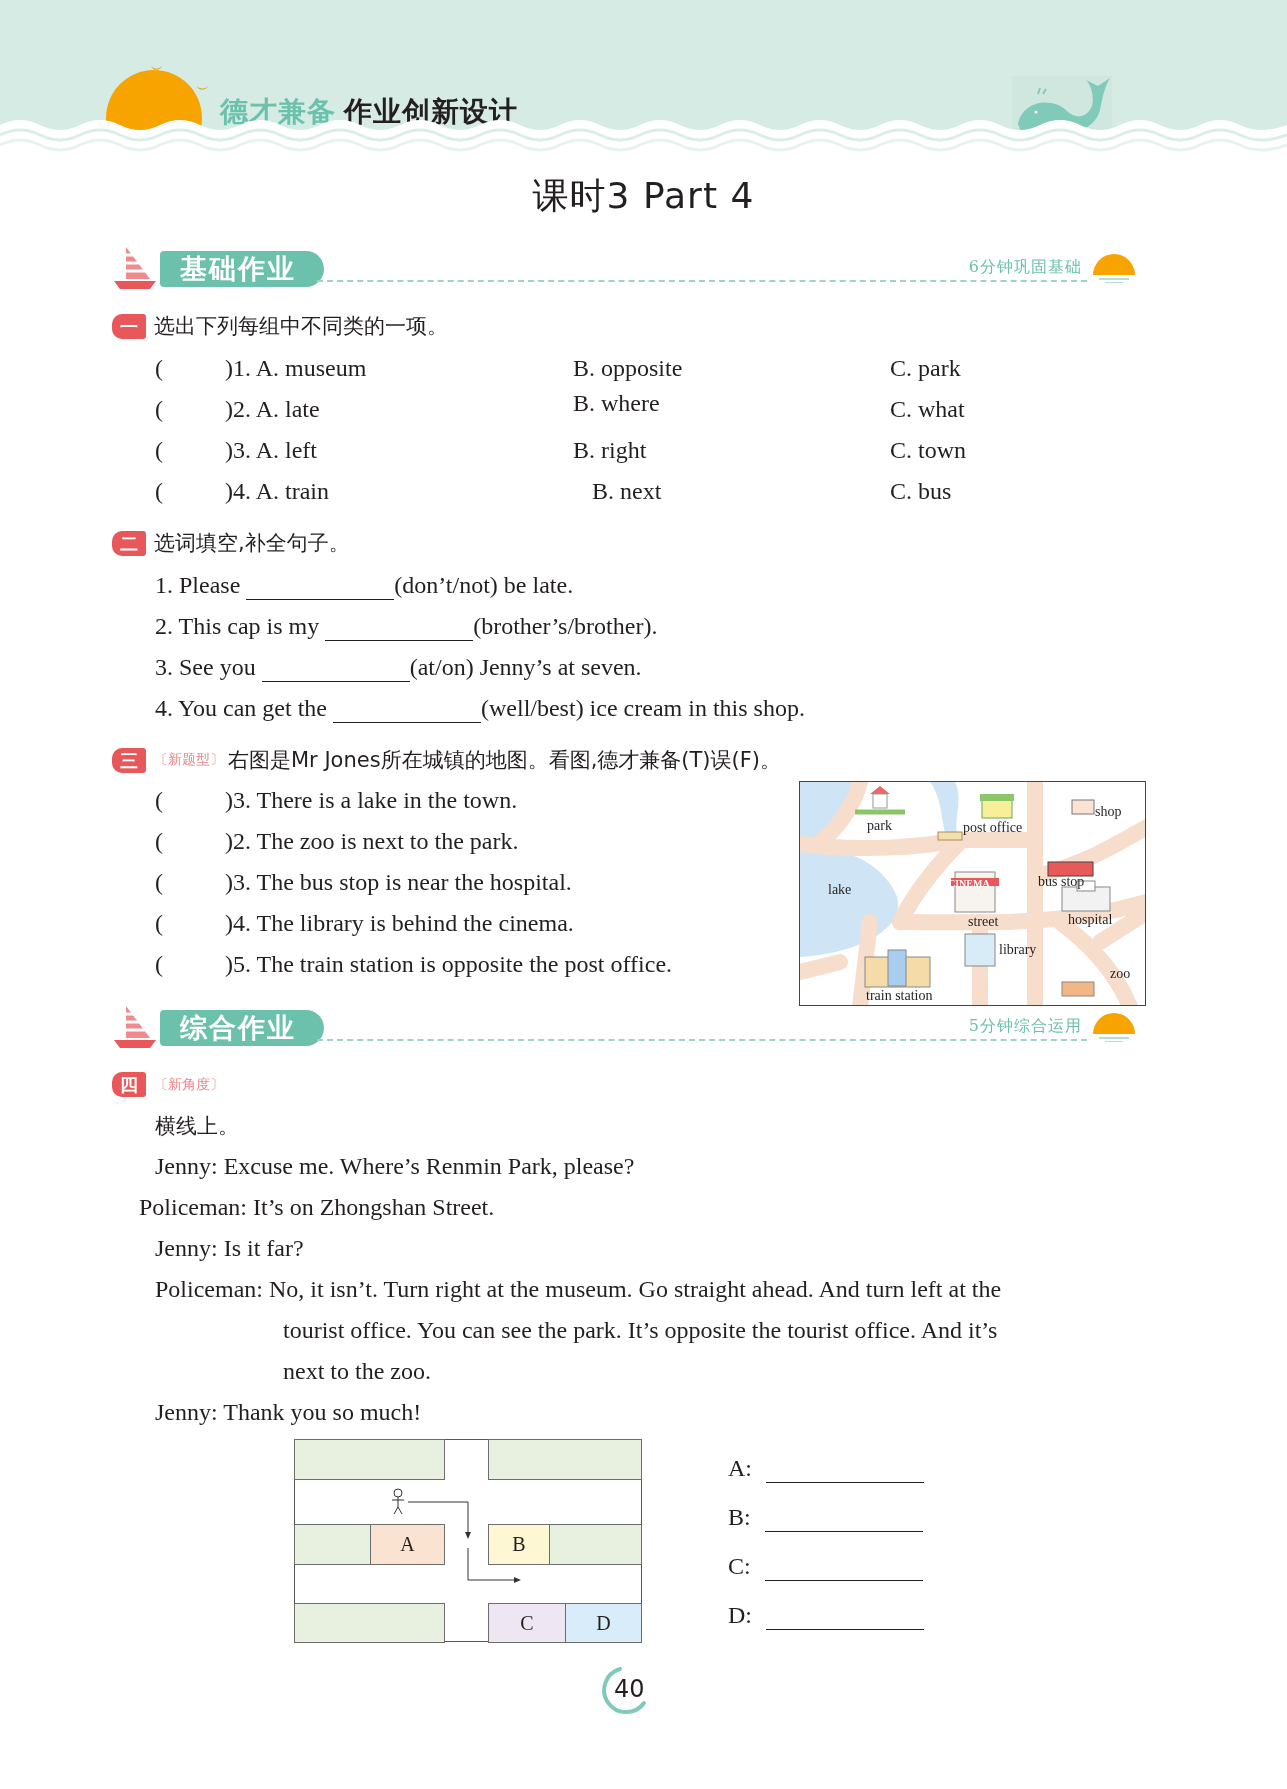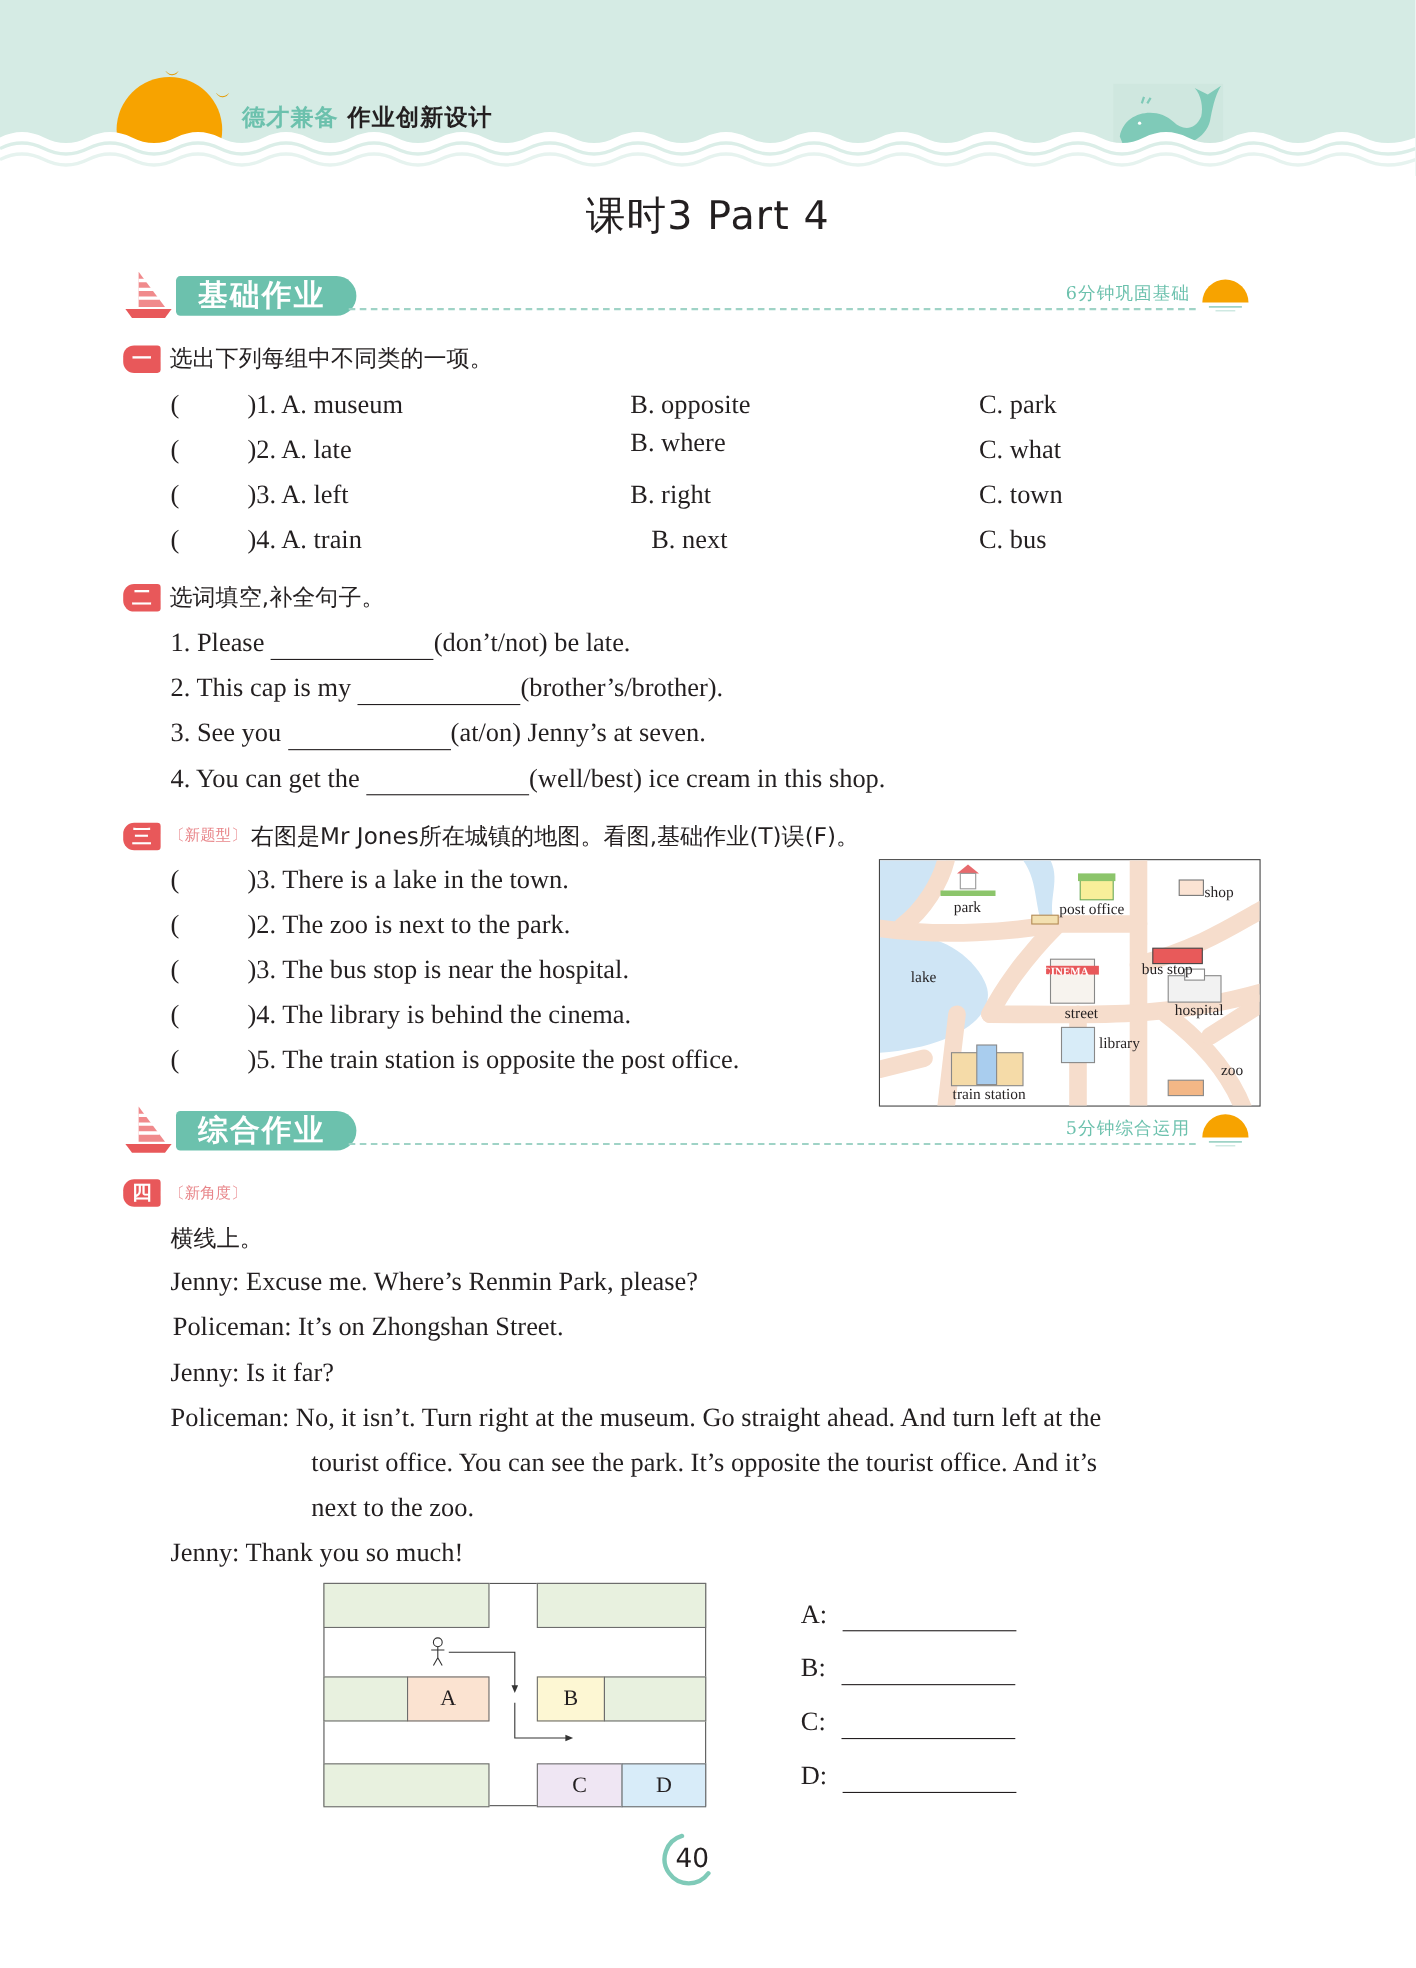--- a/index.html
+++ b/index.html
@@ -4,21 +4,21 @@
 <style>
   * { box-sizing: border-box; margin: 0; padding: 0; }
   html, body { width: 1287px; height: 1789px; background: #ffffff; overflow: hidden; }
   body { position: relative; font-family: "Liberation Serif", serif; color: #231f20; }
 
   
   .header { position: absolute; left: 0; top: 0; width: 1287px; height: 160px; background: #d5ebe4; overflow: hidden; }
   .header .waves { position: absolute; left: 0; top: 115px; width: 1287px; height: 45px; }
   .header .sun { position: absolute; left: 106px; top: 70px; width: 96px; height: 96px; border-radius: 50%; background: #f7a300; }
   .header .bird { position: absolute; color: #e49a00; font-family: "DejaVu Sans", sans-serif; font-size: 14px; line-height: 1; }
-  .header .brand { position: absolute; left: 220px; top: 93px; font-family: "DejaVu Sans", sans-serif; font-size: 21px; font-weight: bold; letter-spacing: 1px; }
+  .header .brand { position: absolute; left: 220px; top: 93px; font-family: "DejaVu Sans", sans-serif; font-size: 28px; font-weight: bold; letter-spacing: 1px; }
   .header .brand .b1 { color: #6cc1ad; }
   .header .brand .b2 { color: #231f20; margin-left: 8px; }
   .header .whale { position: absolute; left: 1012px; top: 76px; width: 100px; height: 60px; }
 
   
   .page-title { position: absolute; left: 0; width: 1287px; top: 172px; text-align: center; font-family: "DejaVu Sans", sans-serif; font-size: 36px; color: #231f20; letter-spacing: 1px; }
 
   
   .section-banner { position: absolute; left: 112px; width: 1035px; height: 50px; }
   .section-banner .boat { position: absolute; left: 0; top: 0; width: 46px; height: 46px; }
@@ -135,21 +135,21 @@
 <div class="line" style="left:155px;top:652px;">
   <span>3. See you </span><span class="blank" style="width:148px;"></span><span>(at/on) Jenny’s at seven.</span>
 </div>
 <div class="line" style="left:155px;top:693px;">
   <span>4. You can get the </span><span class="blank" style="width:148px;"></span><span>(well/best) ice cream in this shop.</span>
 </div>
 
 <div class="q-head" style="top:746px;">
   <span class="num">三</span>
   <span class="tag">〔新题型〕</span>
-  <span>右图是Mr Jones所在城镇的地图。看图,基础作业(T)误(F)。</span>
+  <span>右图是Mr Jones所在城镇的地图。看图,德才兼备(T)误(F)。</span>
 </div>
 <div class="line" style="left:155px;top:785px;">
   <span class="paren">(</span><span>)3. There is a lake in the town.</span>
 </div>
 <div class="line" style="left:155px;top:826px;">
   <span class="paren">(</span><span>)2. The zoo is next to the park.</span>
 </div>
 <div class="line" style="left:155px;top:867px;">
   <span class="paren">(</span><span>)3. The bus stop is near the hospital.</span>
 </div>
@@ -239,21 +239,21 @@
 <div class="q-head" style="top:1072px;">
   <span class="num">四</span>
   <span class="tag">〔新角度〕</span>
 </div>
 <div class="q-head" style="top:1112px;left:155px;">
   <span>横线上。</span>
 </div>
 
 <div>
   <div class="line" style="left:155px;top:1151px;">Jenny: Excuse me. Where’s Renmin Park, please?</div>
-  <div class="line" style="left:157px;top:1192px;">Policeman: It’s on Zhongshan Street.</div>
+  <div class="line" style="left:139px;top:1192px;">Policeman: It’s on Zhongshan Street.</div>
   <div class="line" style="left:155px;top:1233px;">Jenny: Is it far?</div>
   <div class="line" style="left:155px;top:1274px;">Policeman: No, it isn’t. Turn right at the museum. Go straight ahead. And turn left at the</div>
   <div class="line" style="left:283px;top:1315px;">tourist office. You can see the park. It’s opposite the tourist office. And it’s</div>
   <div class="line" style="left:283px;top:1356px;">next to the zoo.</div>
   <div class="line" style="left:155px;top:1397px;">Jenny: Thank you so much!</div>
 </div>
 
 <div class="block-map">
   <div class="blk" style="left:-1px;top:-1px;width:151px;height:41px;"></div>
   <div class="blk" style="left:193px;top:-1px;width:154px;height:41px;"></div>

